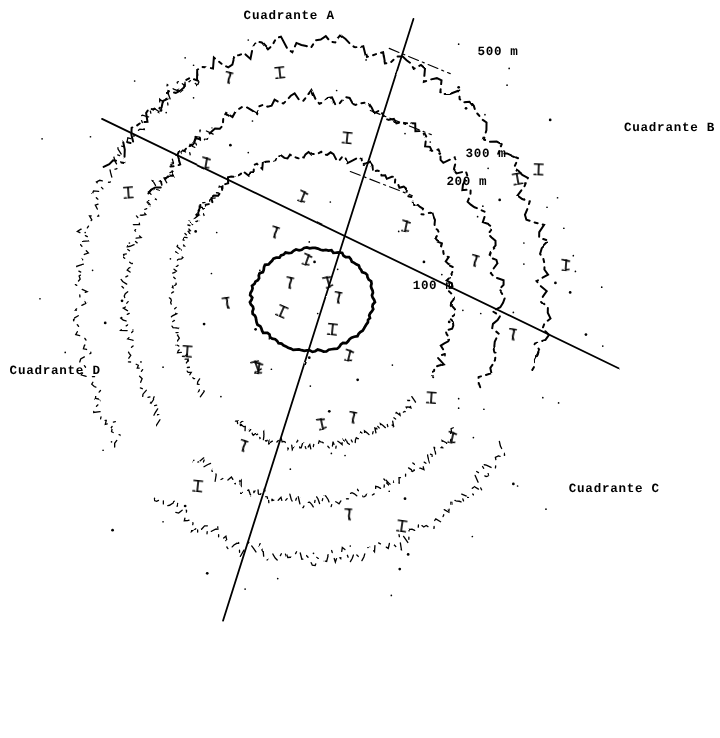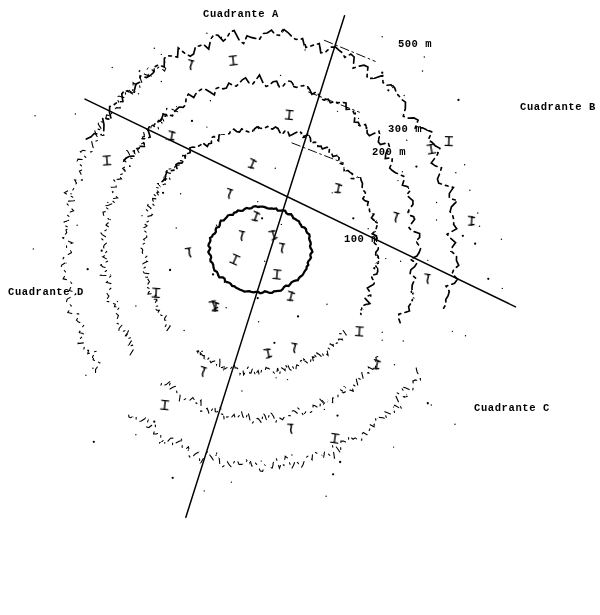--- a/index.html
+++ b/index.html
@@ -319,20 +319,20 @@
         <circle cx="409" cy="143" r="0.8"></circle>
         <circle cx="158" cy="107" r="0.8"></circle>
         <circle cx="572" cy="273" r="0.8"></circle>
         <circle cx="243" cy="313" r="1.3"></circle>
       </g>
   </svg>
 
   <div class="lbl" style="left: 203px; top: 8px;">Cuadrante A</div>
   <div class="lbl" style="left: 497px; top: 101px; margin-left: 23px;">Cuadrante B</div>
   <div class="lbl" style="left: 474px; top: 402px;">Cuadrante C</div>
-  <div class="lbl" style="left: 8px; top: 286px;">Cuadrante D</div>
+  <div class="lbl" style="left: 8px; top: 304px;">Cuadrante D</div>
 
   <div class="rng" style="left: 344px; top: 233px;">100 m</div>
   <div class="rng" style="left: 372px; top: 146px;">200 m</div>
   <div class="rng" style="left: 388px; top: 87px; margin-top: 36px;">300 m</div>
   <div class="rng" style="left: 398px; top: 38px;">500 m</div>
 
 </div>
 
 </body></html>

